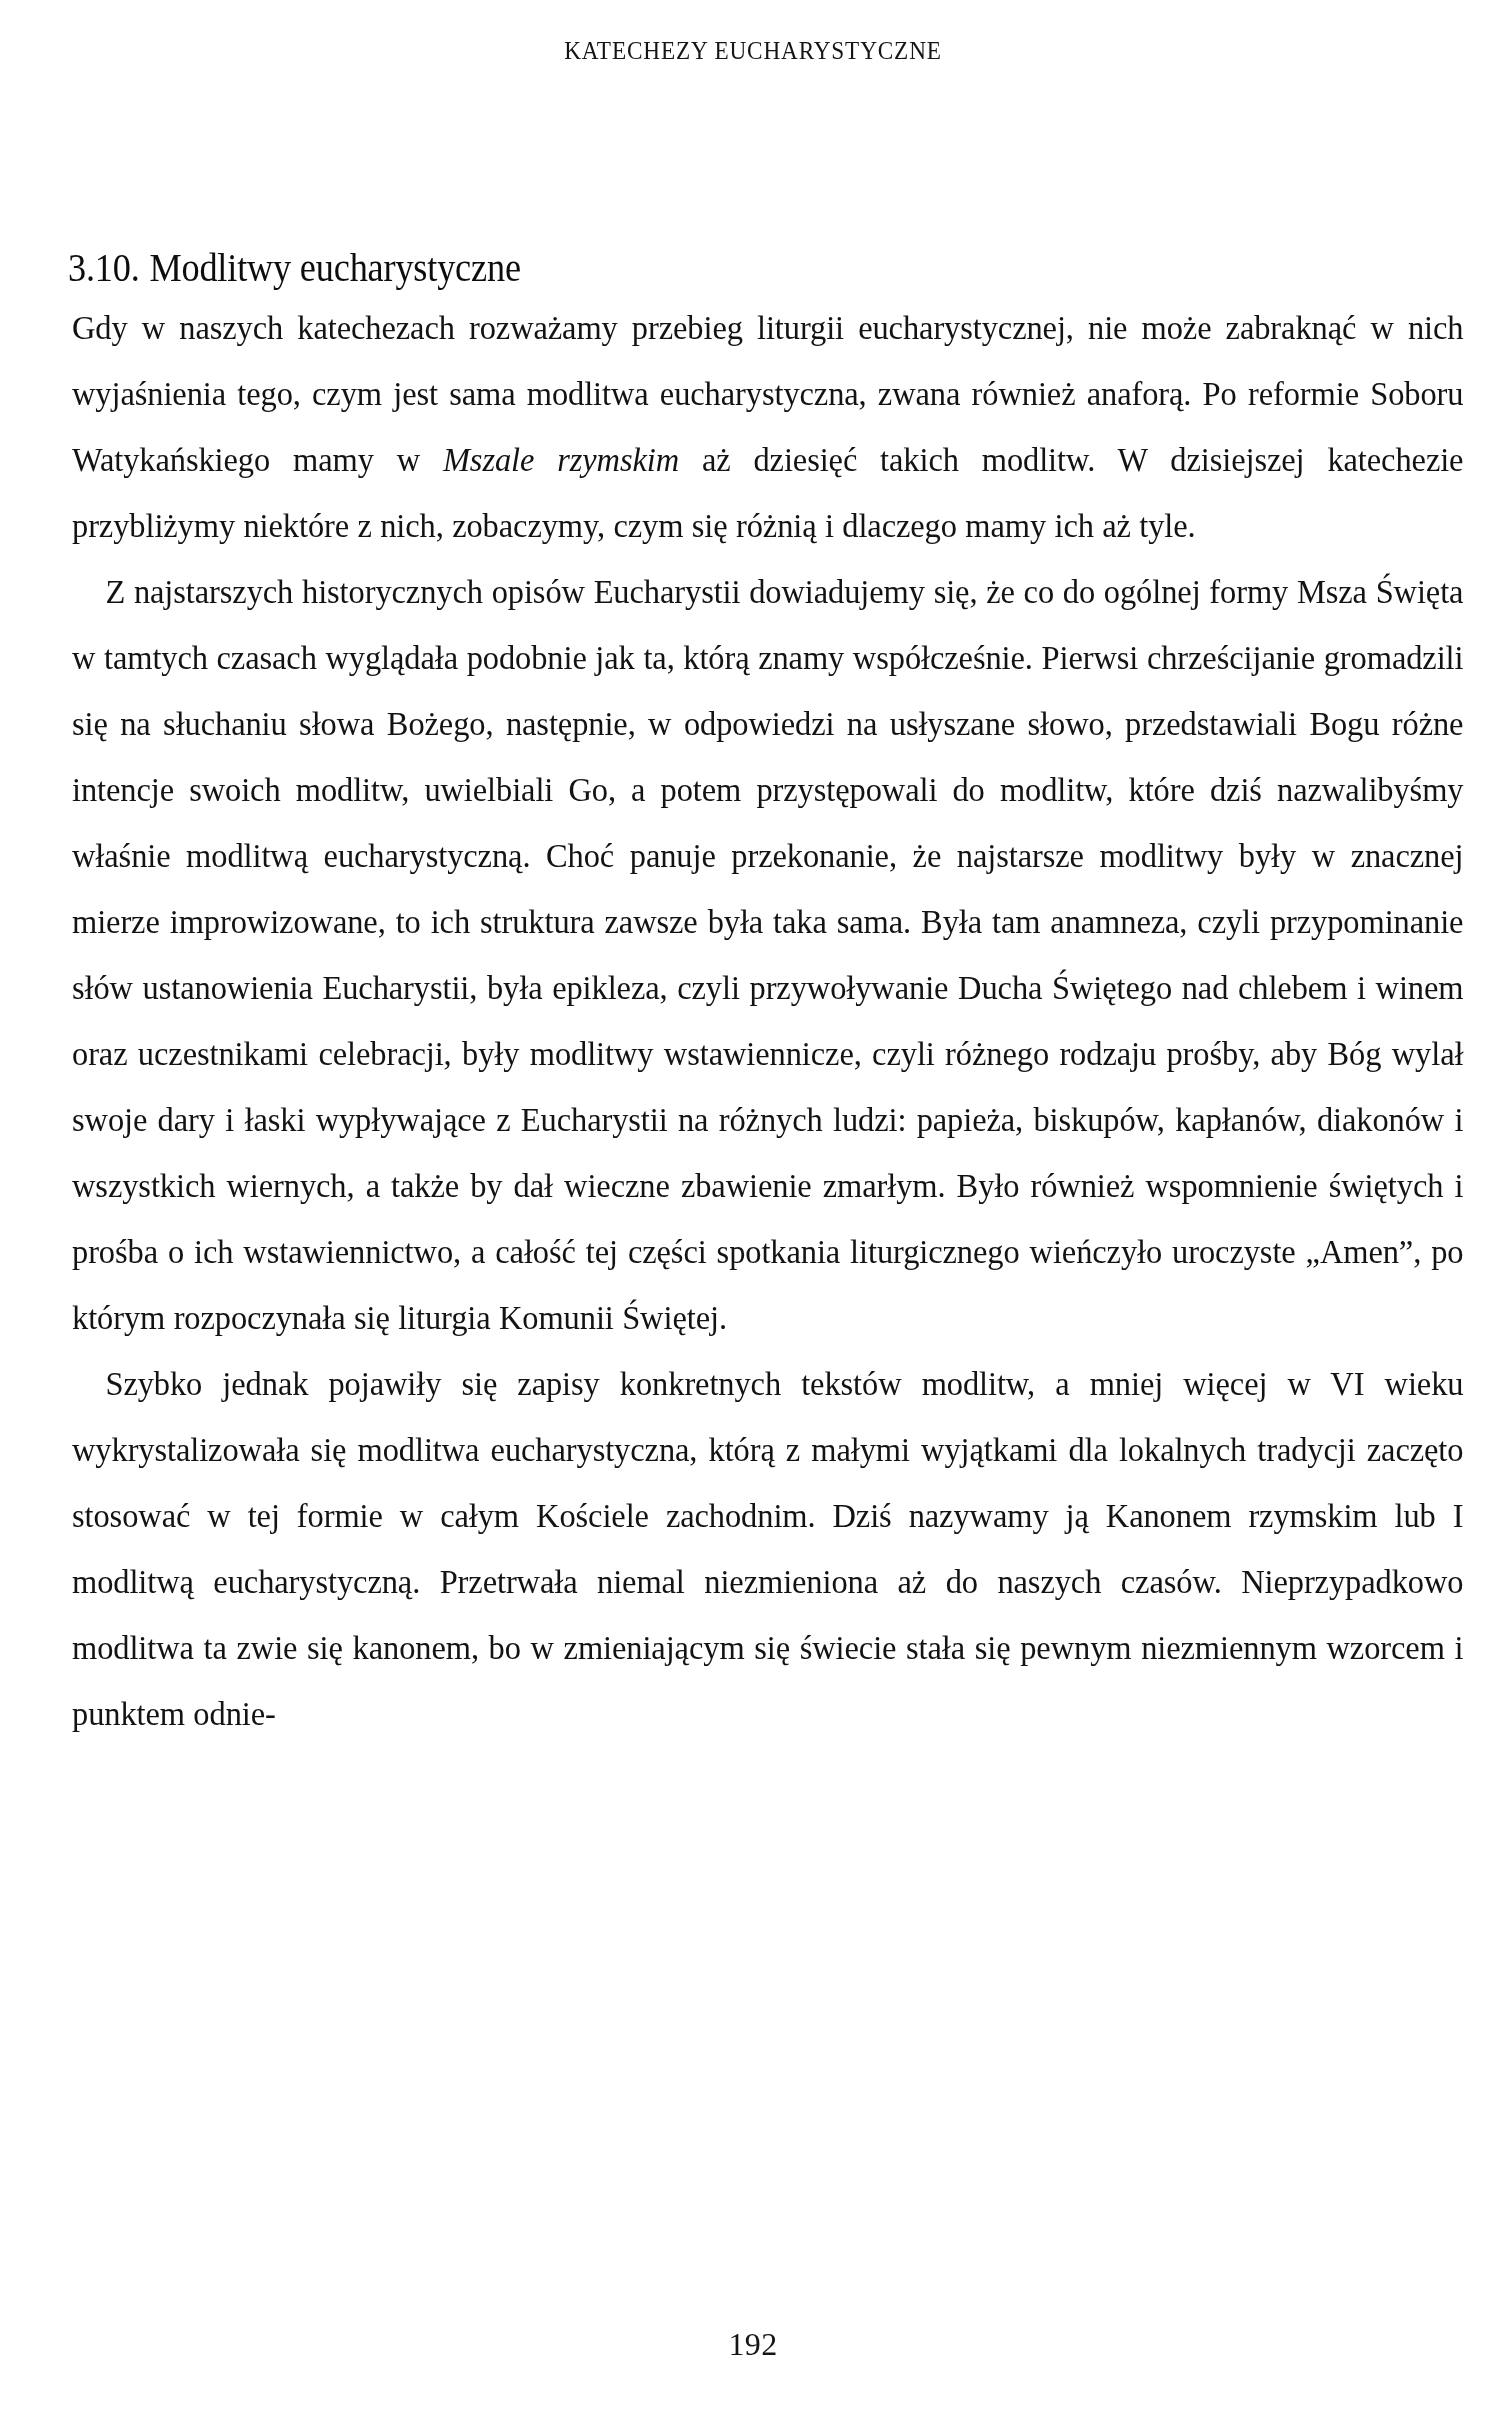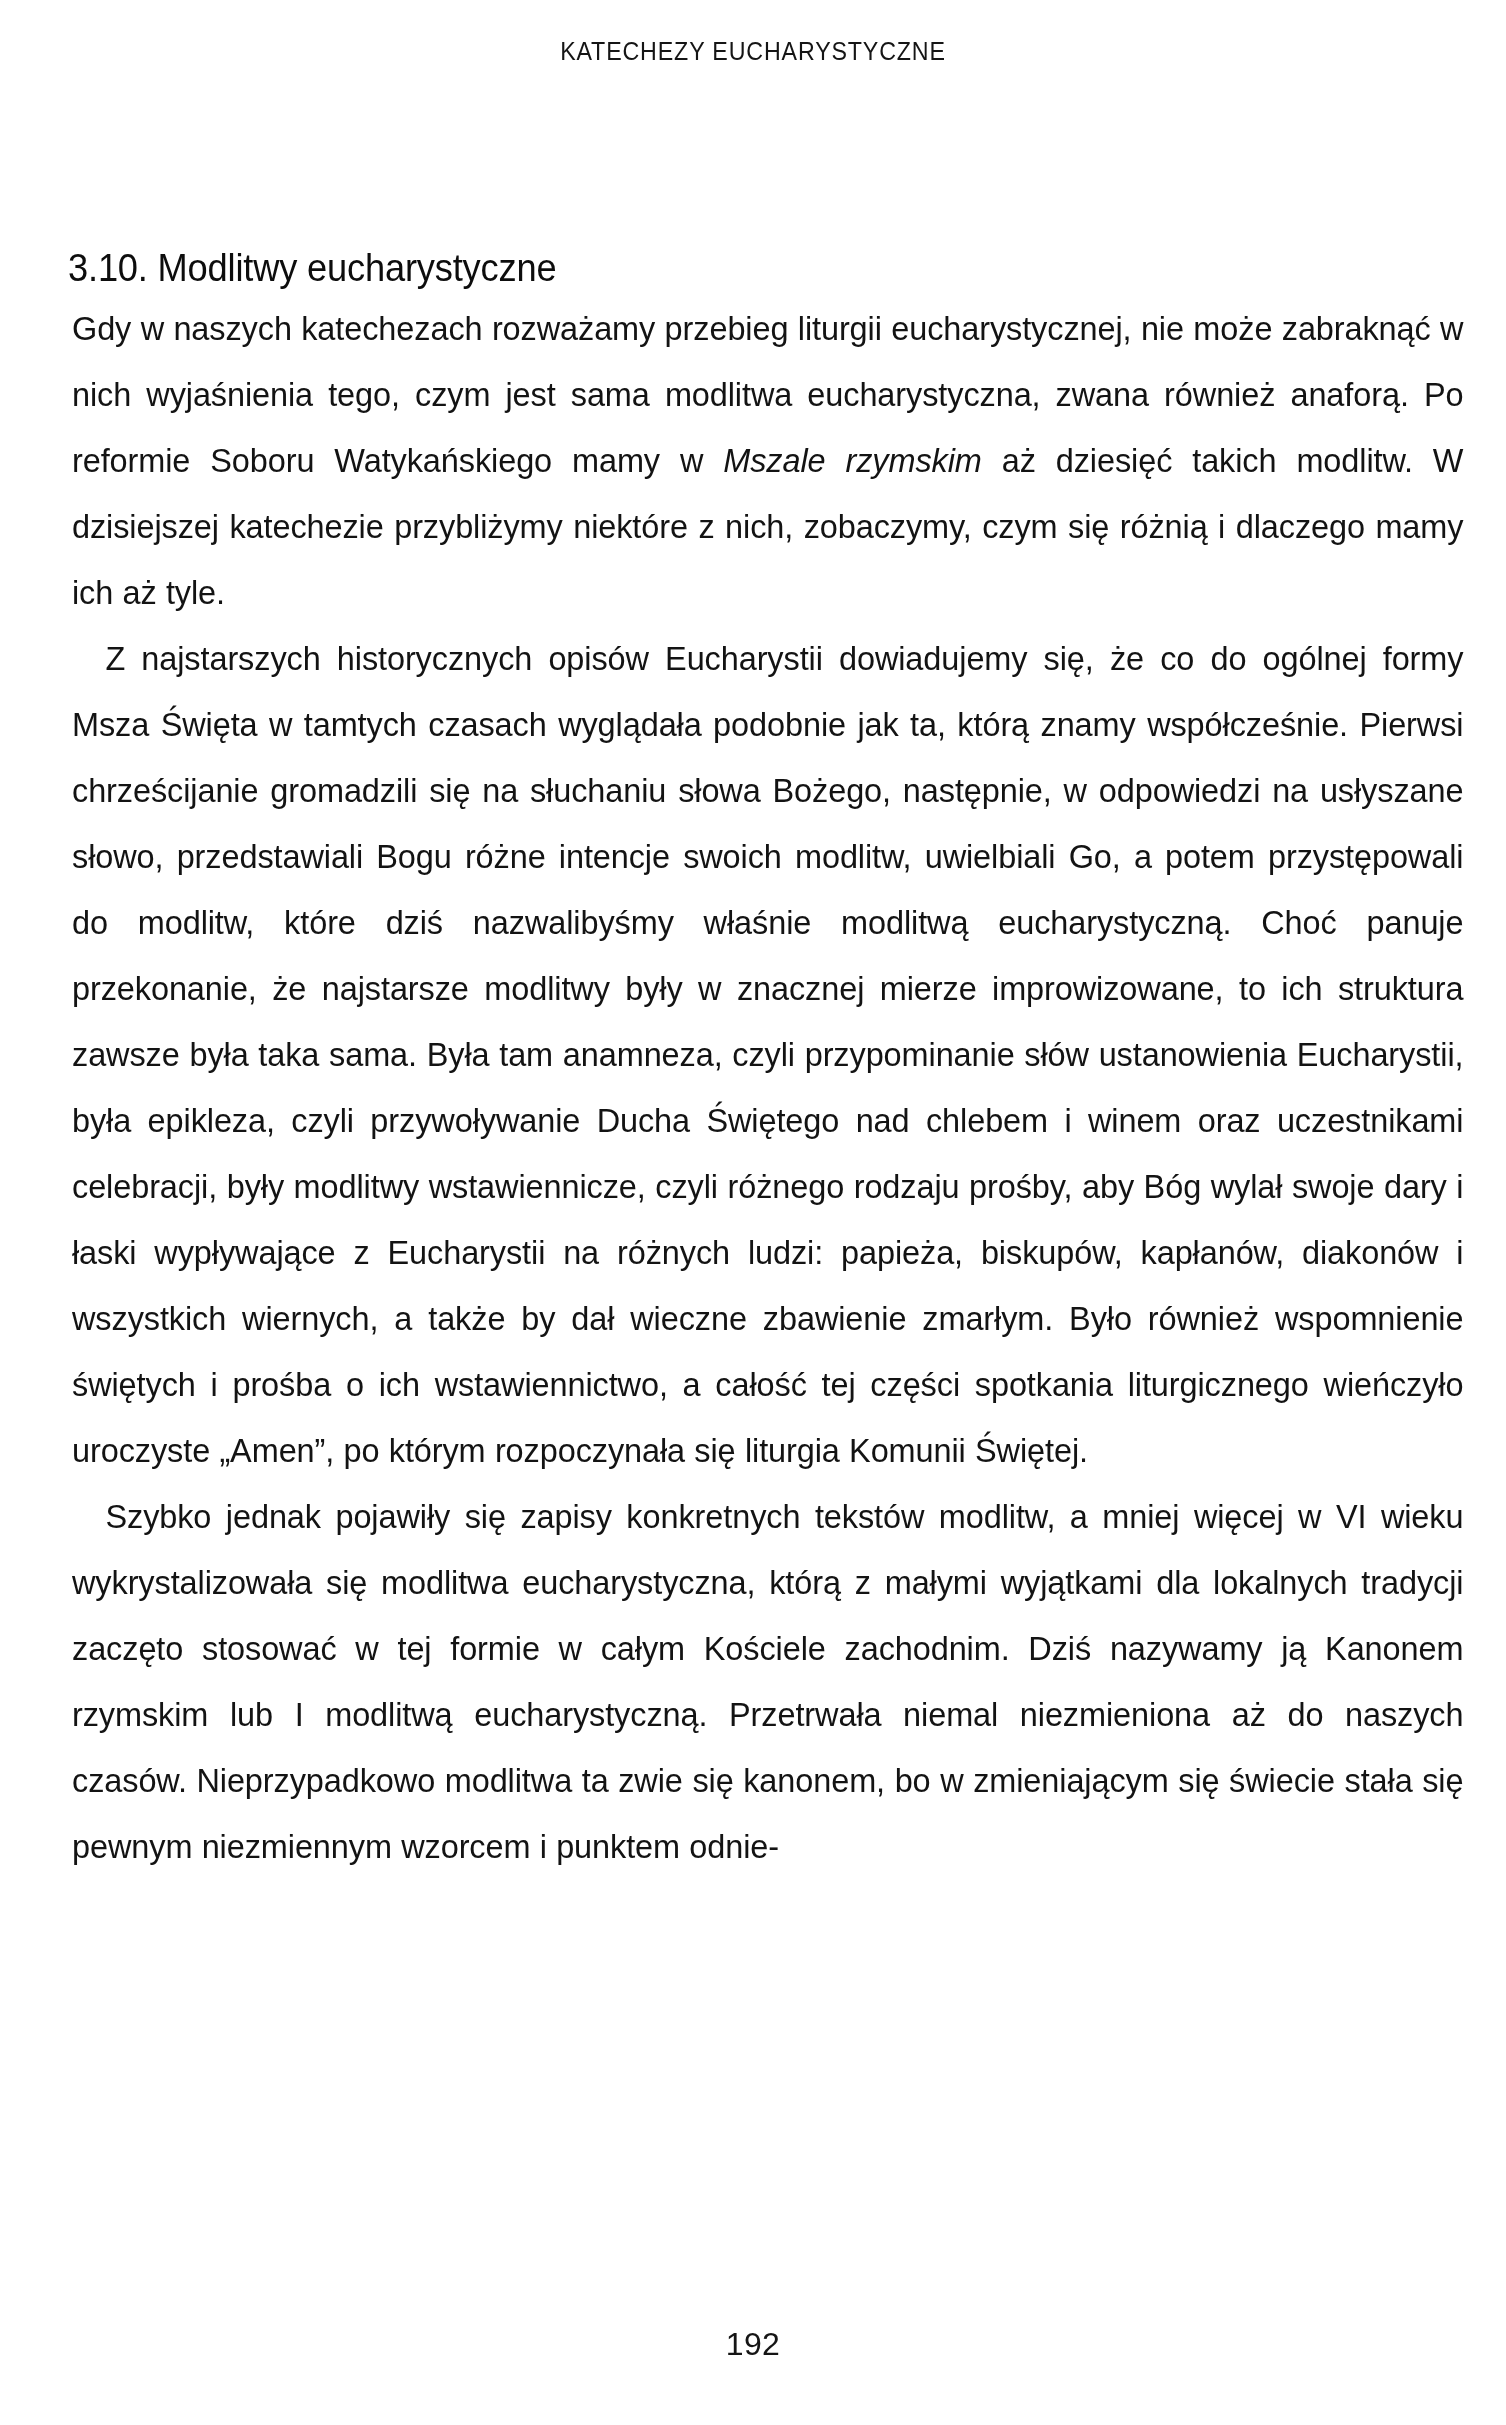--- a/index.html
+++ b/index.html
@@ -7,21 +7,21 @@
     margin: 0;
     padding: 0;
     background: #ffffff;
   }
   .page {
     position: relative;
     width: 1506px;
     height: 2426px;
     background: #ffffff;
     overflow: hidden;
-    font-family: Liberation Sans, sans-serif;
+    font-family: Liberation Serif, serif;
     color: #141414;
   }
 
   
   .running-header {
     position: absolute;
     top: 36px;
     left: 0;
     width: 1506px;
     text-align: center;

